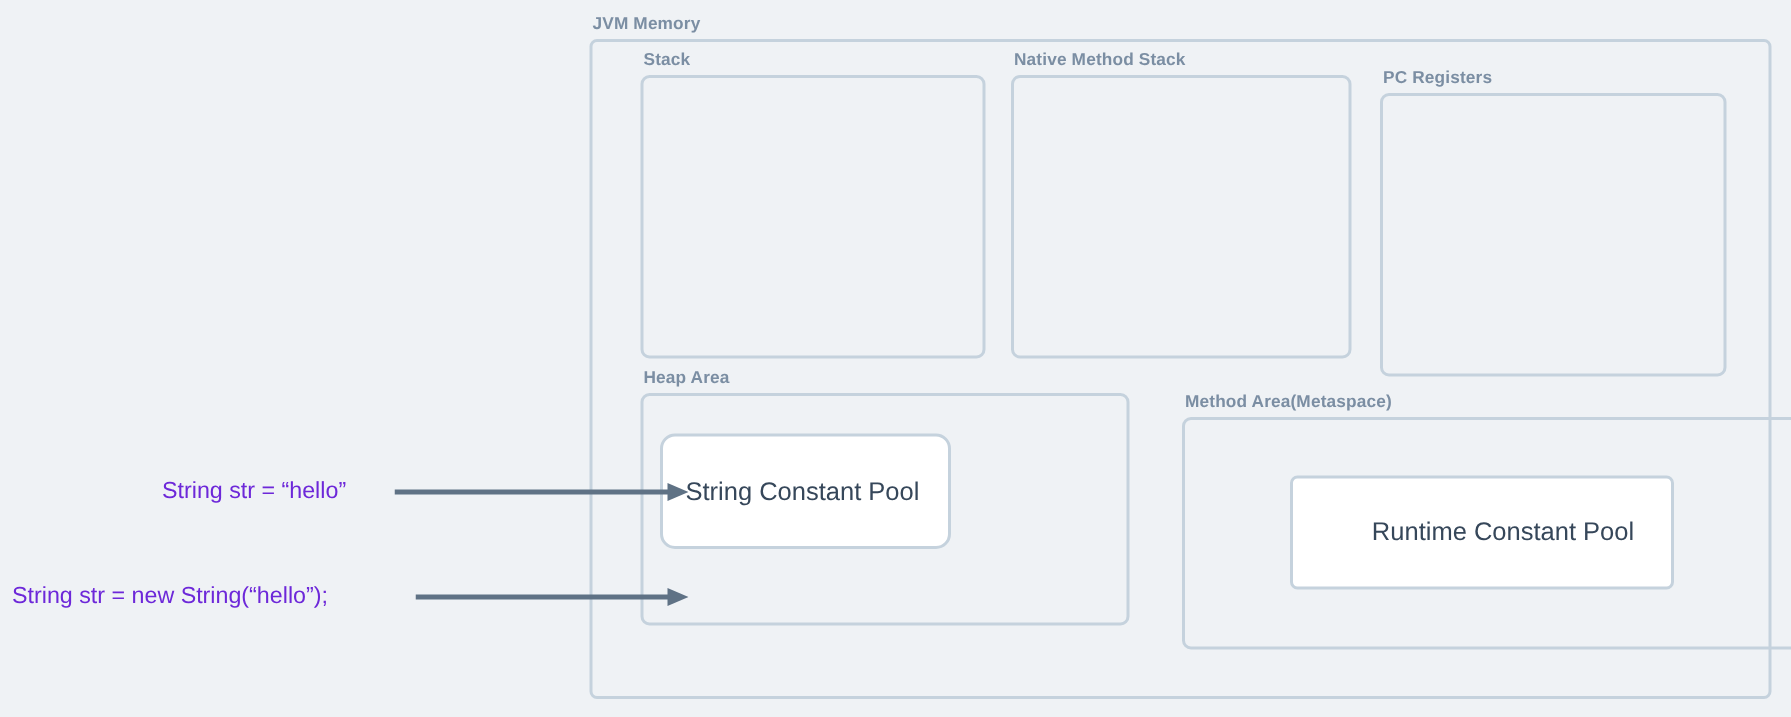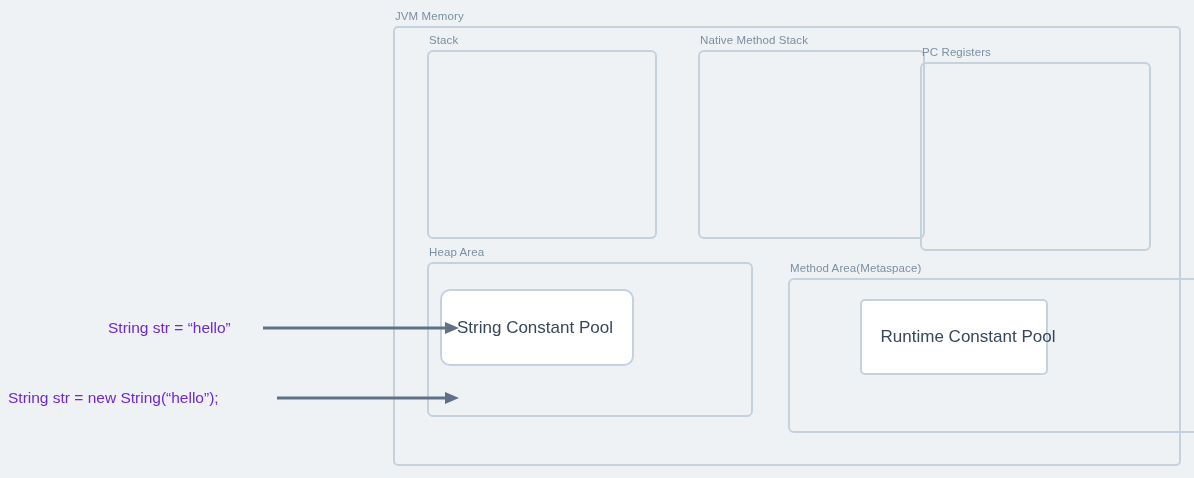--- a/index.html
+++ b/index.html
@@ -22,21 +22,21 @@
   
   .group {
     position: absolute;
     box-sizing: border-box;
   }
   .group > .group-label {
     position: absolute;
     top: 0;
     left: 2px;
     font-size: 11.5px;
-    font-weight: normal;
+    font-weight: bold;
     color: #7b8ea3;
     letter-spacing: 0.1px;
     white-space: nowrap;
     line-height: 14px;
   }
   .group > .group-frame {
     position: absolute;
     left: 0;
     right: 0;
     top: 17px;
@@ -53,21 +53,21 @@
     top: 9px;
     width: 788px;
     height: 457px;
   }
   #jvm-memory > .group-frame {
     border-radius: 5px;
   }
 
   
   #stack-region      { left: 427px; top: 33px; width: 230px; height: 206px; }
-  #native-region     { left: 674px; top: 33px; width: 227px; height: 206px; margin-left: 24px; }
+  #native-region     { left: 674px; top: 33px; width: 227px; height: 206px; }
   #pc-region         { left: 920px; top: 45px; width: 231px; height: 206px; }
 
   
   #heap-region       { left: 427px; top: 245px; width: 326px; height: 172px; }
   #method-region     { left: 788px; top: 261px; width: 422px; height: 172px; }
 
   
   .pool-box {
     position: absolute;
     box-sizing: border-box;
@@ -85,22 +85,22 @@
     left: 440px;
     top: 289px;
     width: 194px;
     height: 77px;
     justify-content: flex-start;
     padding-left: 15px;
     border-radius: 10px;
   }
   #runtime-constant-pool {
     left: 860px;
-    top: 299px;
-    width: 188px;
+    top: 317px;
+    width: 256px;
     height: 76px;
     justify-content: center;
     padding-left: 28px;
   }
 
   
   .code-label {
     position: absolute;
     color: #6d28d9;
     font-size: 15.5px;

